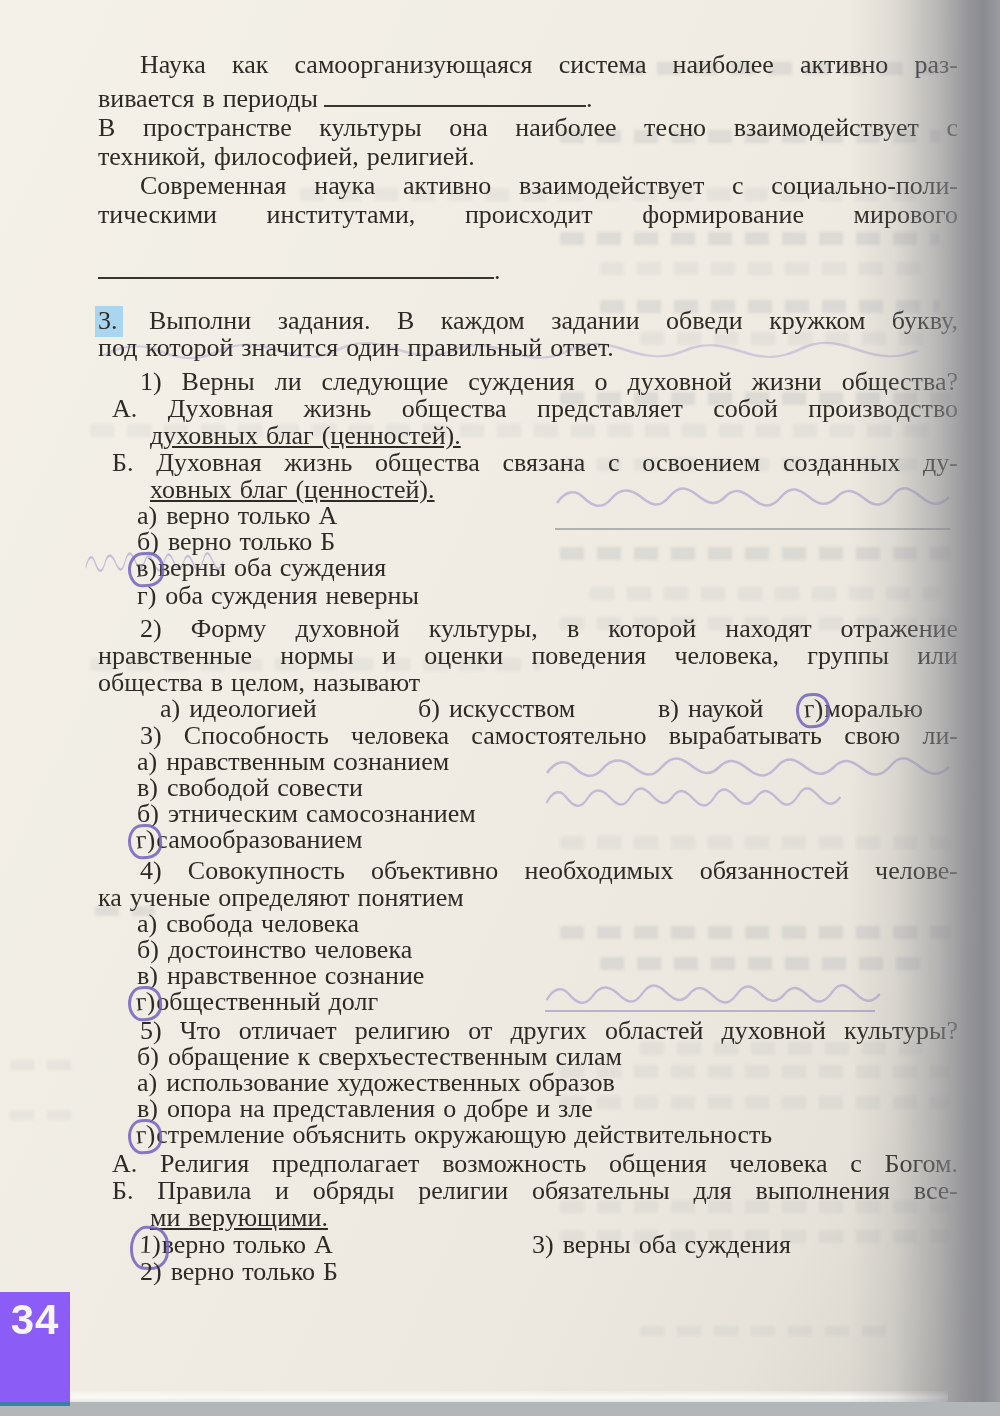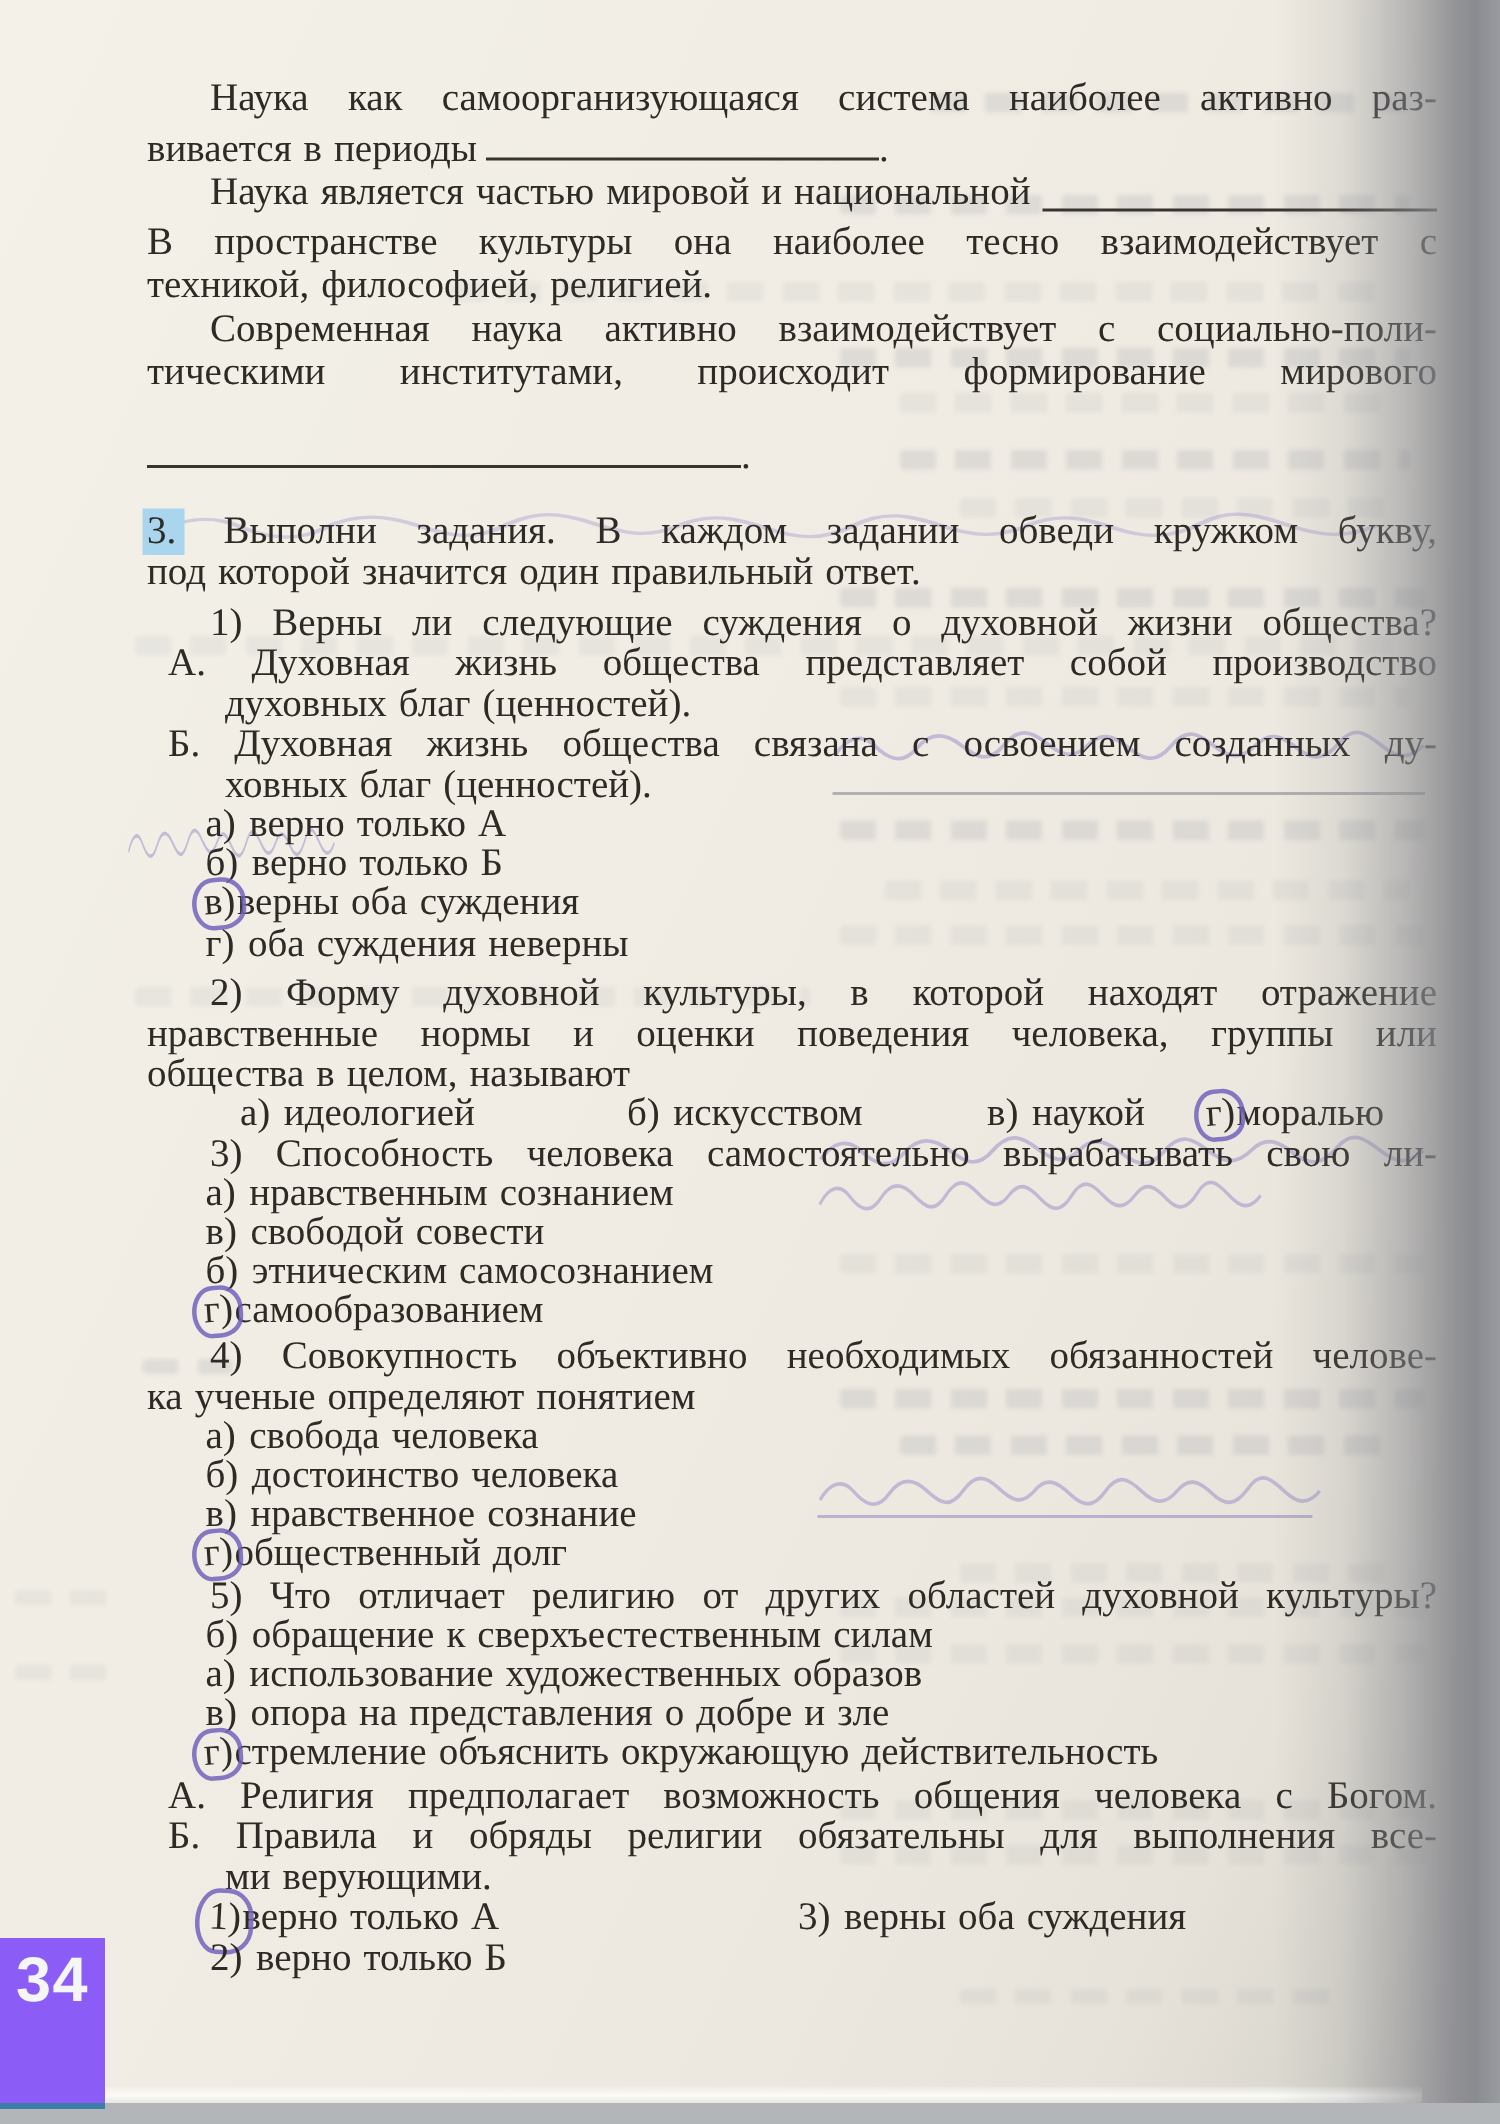--- a/index.html
+++ b/index.html
@@ -24,21 +24,21 @@
   .ln{position:relative;}
   .j{text-align:justify;text-align-last:justify;}
   .ind{padding-left:42px;}
   .il{line-height:29px;}
   .sep{margin-top:22px;}
   .h3line{margin-top:23px;}
   .hl{background:#a9d6ee;padding:0 5px 2px 3px;margin-left:-3px;}
   .mt7{margin-top:7px;} .mt6{margin-top:6px;} .mt4{margin-top:4px;} .mt2{margin-top:2px;}
   .opt{line-height:26px;padding-left:39px;}
   .ab{padding-left:14px;}
-  .cont{padding-left:52px;}
+  .cont{padding-left:52px;text-decoration:underline;}
   .ltr{margin-right:9px;}
   .circ{display:inline-block;border:3px solid rgba(114,99,188,.85);
         border-radius:48% 52% 55% 45% / 60% 52% 48% 58%;
         padding:0 4px 3px 5px;margin:-4px -6px -4px -9px;transform:rotate(-4deg);}
   .circ.big{padding:2px 5px 9px 6px;margin:-6px -7px -12px -10px;transform:rotate(3deg);}
   .fill{display:inline-block;border-bottom:2px solid #38342f;height:1em;vertical-align:baseline;}
   .w262{width:262px;margin-left:6px;}
   .w396{width:396px;}
   .grow{flex:1 1 auto;margin:0 0 5px 8px;}
   .flexline{display:flex;}
@@ -111,24 +111,20 @@
     </svg>
   <div class="rule" style="left:555px;top:528px;width:395px;"></div>
   <div class="rule p" style="left:545px;top:1010px;width:330px;"></div>
 
   <div class="content">
 
     <div class="ln il j ind">Наука как самоорганизующаяся система наиболее активно раз-</div>
     <div class="ln il">
       <span>вивается в периоды</span><span class="fill w262"></span><span>.</span>
     </div>
-    <div class="ln il flexline ind">
-      <span>Наука является частью мировой и национальной</span>
-        <span class="fill grow"></span>
-    </div>
     <div class="ln il j">В пространстве культуры она наиболее тесно взаимодействует с</div>
     <div class="ln il">техникой, философией, религией.</div>
     <div class="ln il j ind">Современная наука активно взаимодействует с социально-поли-</div>
     <div class="ln il j">тическими институтами, происходит формирование мирового</div>
     <div class="ln sep">
       <span class="fill w396"></span><span>.</span>
     </div>
 
     <div class="ln j h3line">
       <span class="hl">3.</span>

